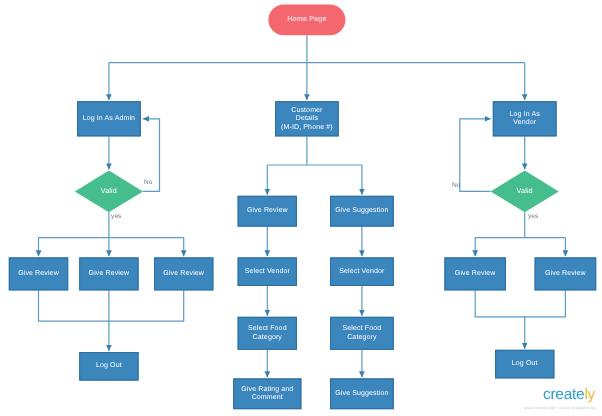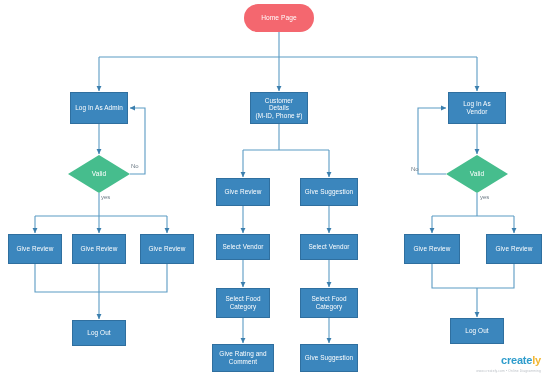--- a/index.html
+++ b/index.html
@@ -75,22 +75,22 @@
   }
   .watermark {
     position: absolute;
     right: 6px;
     bottom: 5px;
     text-align: right;
     z-index: 5;
     user-select: none;
   }
   .wm-logo {
-    font-size: 11px;
-    font-weight: bold;
+    font-size: 14px;
+    font-weight: normal;
     color: #2e9ccc;
     letter-spacing: -0.2px;
     line-height: 1;
     position: relative;
     display: inline-block;
   }
   .wm-accent {
     color: #f2b632;
   }
   .wm-sub {

